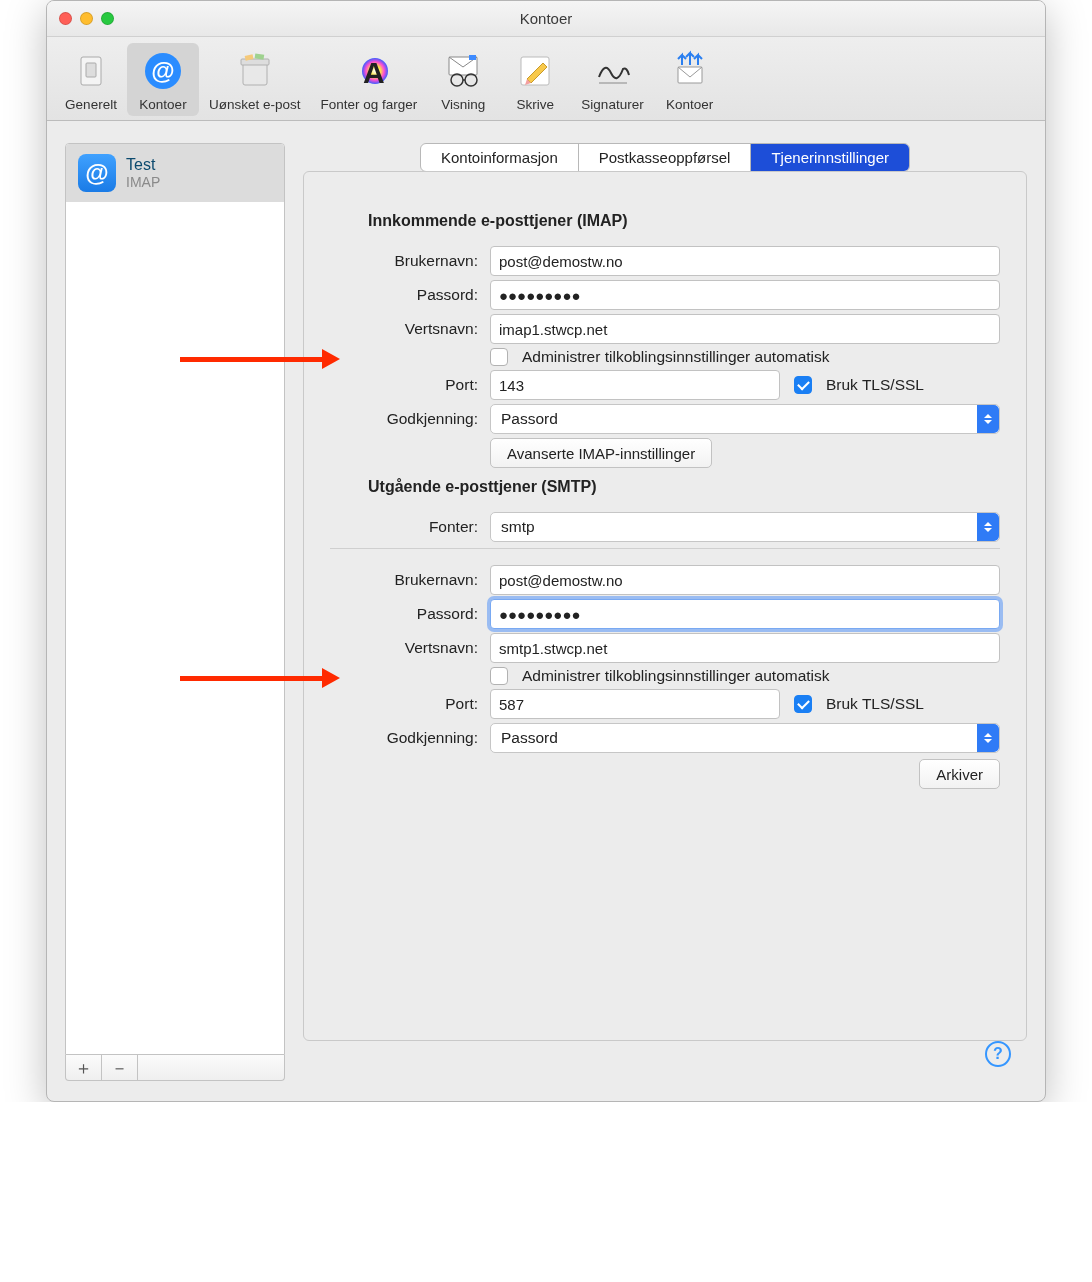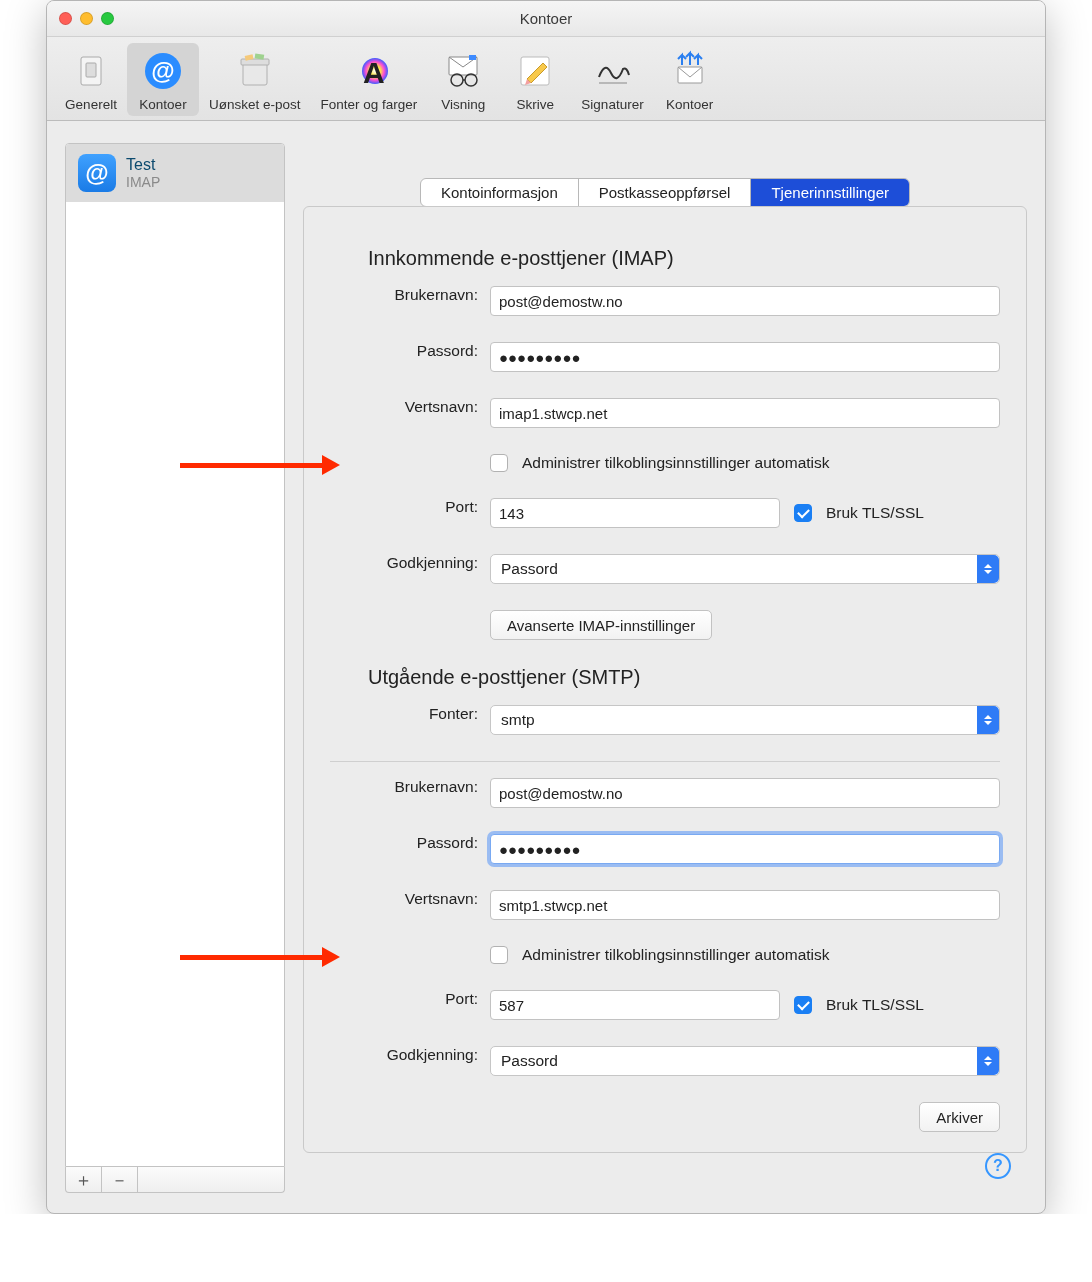--- a/index.html
+++ b/index.html
@@ -31,30 +31,30 @@
   .account-badge { width: 38px; height: 38px; border-radius: 8px; background: linear-gradient(#3fa1ff,#1a7be6); display: flex; align-items: center; justify-content: center; color: #fff; font-size: 24px; font-weight: 600; }
   .account-texts { display: flex; flex-direction: column; }
   .account-name { font-size: 16px; color: #0c4a6e; }
   .account-type { font-size: 14px; color: #8a8a8a; }
   .sidebar-footer { display: flex; border: 1px solid #c3c3c3; border-top: none; border-radius: 0 0 4px 4px; background: linear-gradient(#fbfbfb,#efefef); height: 26px; }
   .sf-btn { width: 36px; display: flex; align-items: center; justify-content: center; font-size: 18px; color: #555; border-right: 1px solid #c3c3c3; }
 
   
   .main { flex: 1; display: flex; flex-direction: column; }
   .seg { display: flex; justify-content: center; }
-  .seg-wrap { display: inline-flex; border: 1px solid #b8b8b8; border-radius: 6px; overflow: hidden; background: #fff; margin-top: 35px; }
+  .seg-wrap { display: inline-flex; border: 1px solid #b8b8b8; border-radius: 6px; overflow: hidden; background: #fff; }
   .seg-item { padding: 5px 20px; font-size: 15px; color: #232323; border-right: 1px solid #b8b8b8; }
   .seg-item:last-child { border-right: none; }
   .seg-item.active { background: #1d4ed8; color: #fff; }
 
   .panel { margin-top: -1px; flex: 1; border: 1px solid #c9c9c9; border-radius: 6px; background: #ececec; padding: 34px 26px 20px; position: relative; }
 
-  .section-title { font-size: 20px; font-weight: 400; color: #222; margin: 6px 0 16px 38px; }
-
-  .form-row { display: flex; align-items: flex-start; margin-bottom: 26px; }
+  .section-title { font-size: 16px; font-weight: 700; color: #222; margin: 6px 0 16px 38px; }
+
+  .form-row { display: flex; align-items: center; margin-bottom: 4px; }
   .label { width: 160px; text-align: right; padding-right: 12px; font-size: 15.5px; color: #222; }
   .field { flex: 1; display: flex; align-items: center; gap: 14px; }
   .text-input { flex: 1; height: 30px; border: 1px solid #c2c2c2; border-radius: 4px; background: #ffffff; font-size: 15px; padding: 0 8px; color: #222; }
   .text-input.short { max-width: 290px; }
   .text-input.focused { outline: none; box-shadow: 0 0 0 3px rgba(88,150,247,.55); border-color: #79a9f2; }
 
   .checkbox { width: 18px; height: 18px; border: 1px solid #b2b2b2; border-radius: 4px; background: #fff; display: inline-flex; align-items: center; justify-content: center; }
   .checkbox.checked { background: #1a7ff4; border-color: #1a7ff4; }
   .checkbox.checked::after { content: ""; width: 9px; height: 5px; border-left: 2px solid #fff; border-bottom: 2px solid #fff; transform: rotate(-45deg) translate(1px,-1px); }
   .check-label { font-size: 15.5px; color: #222; }

